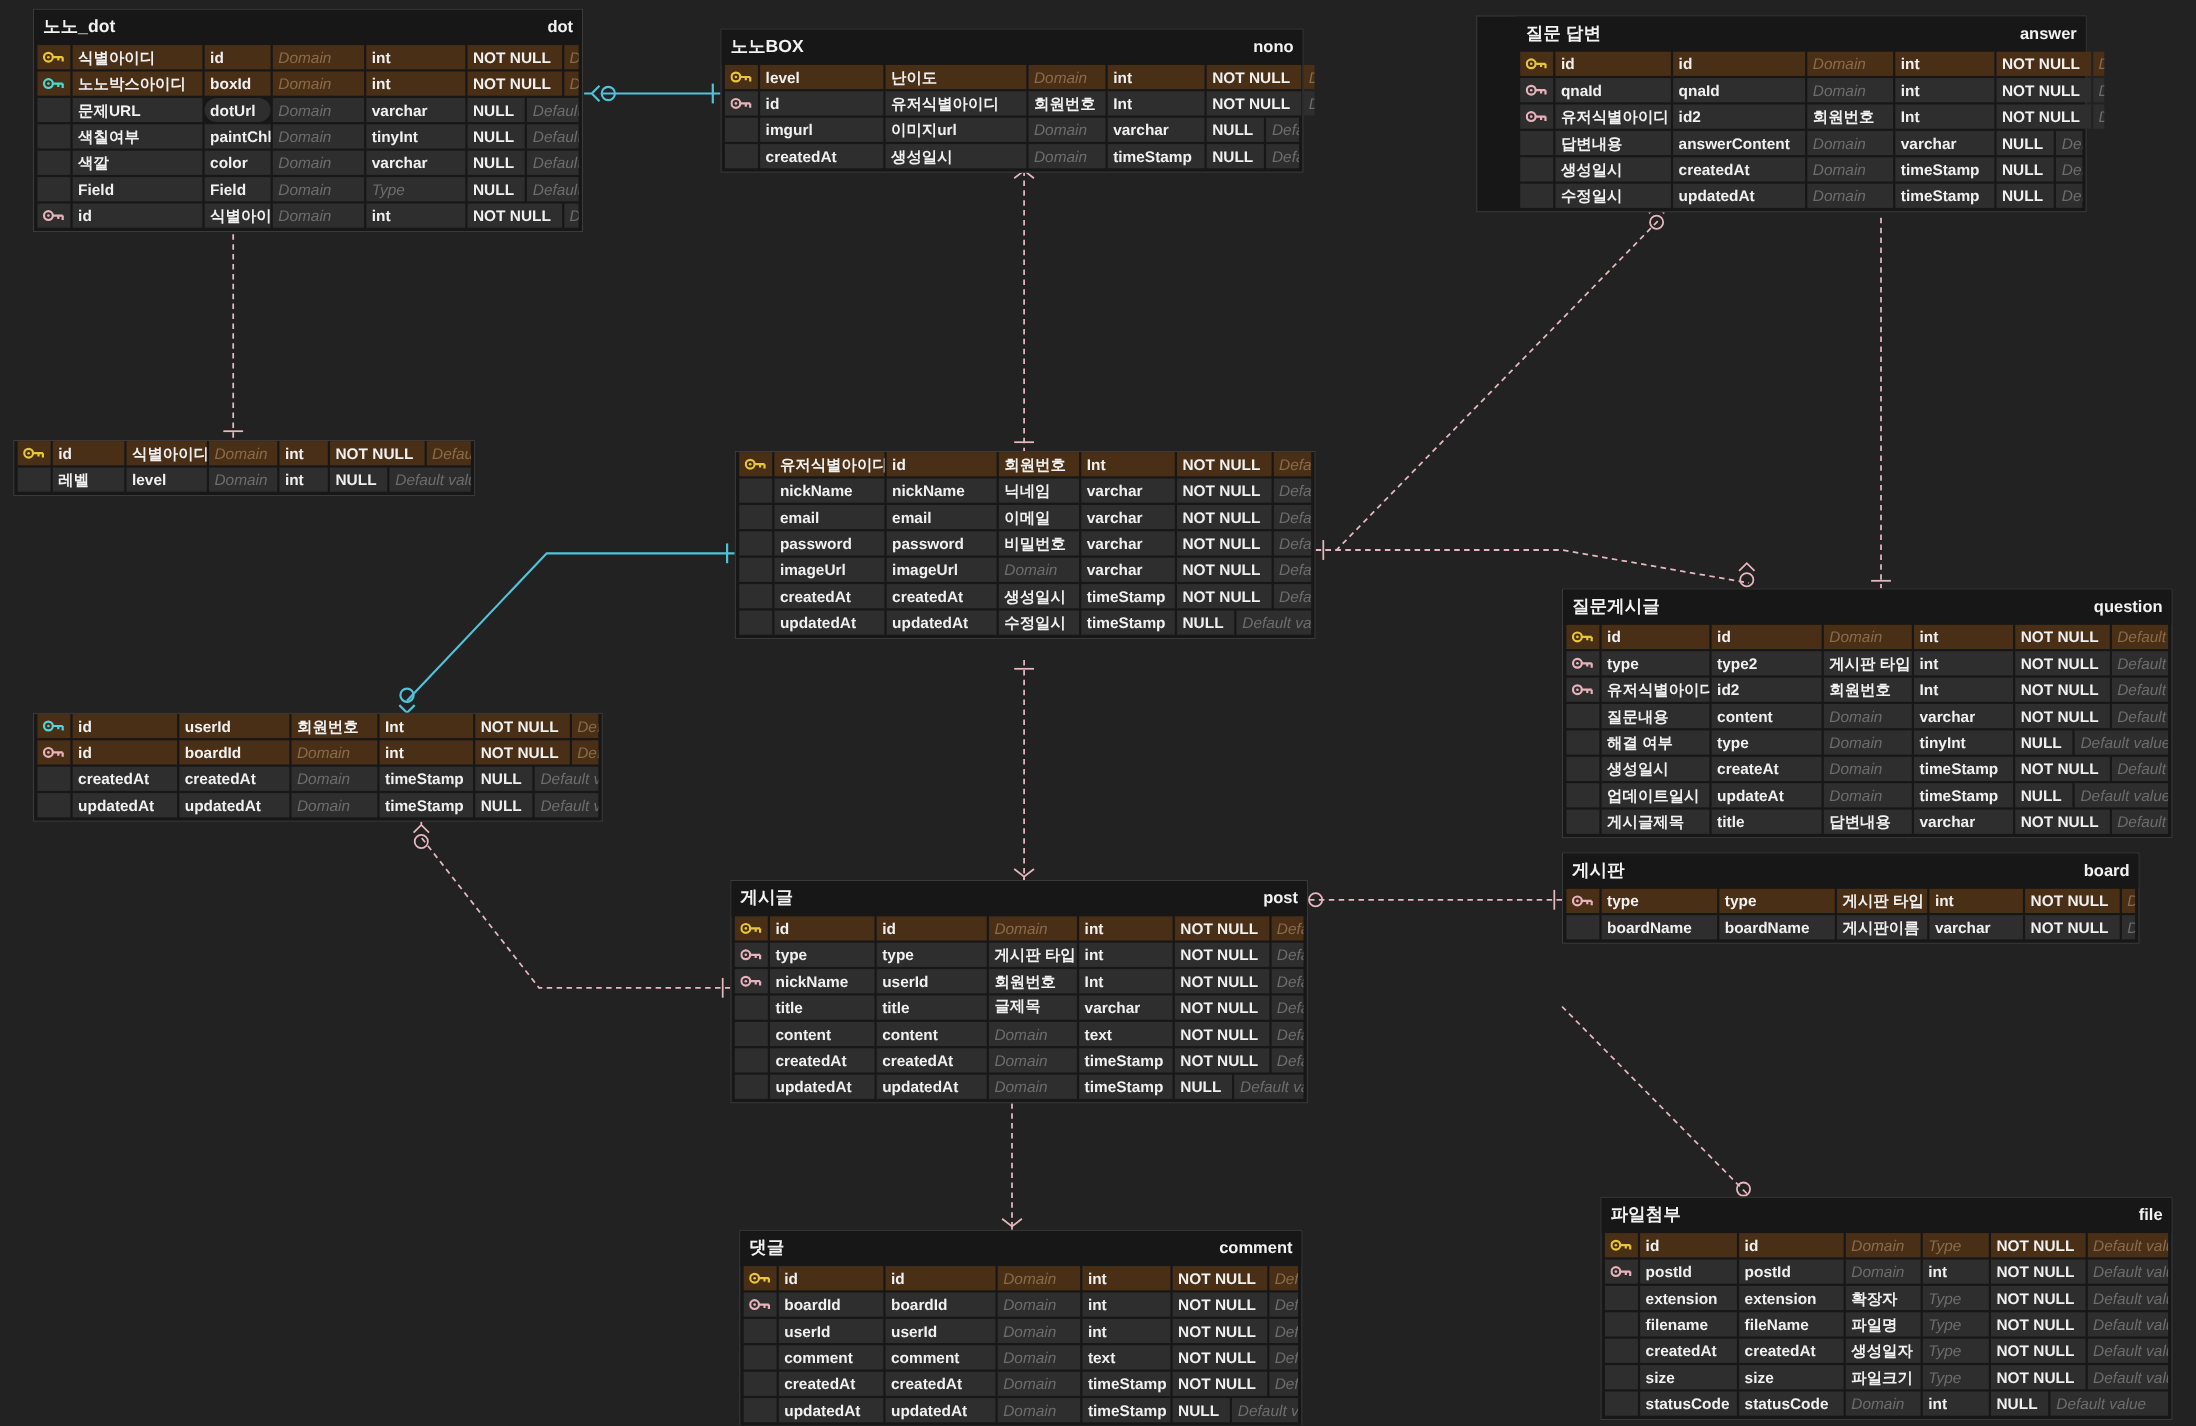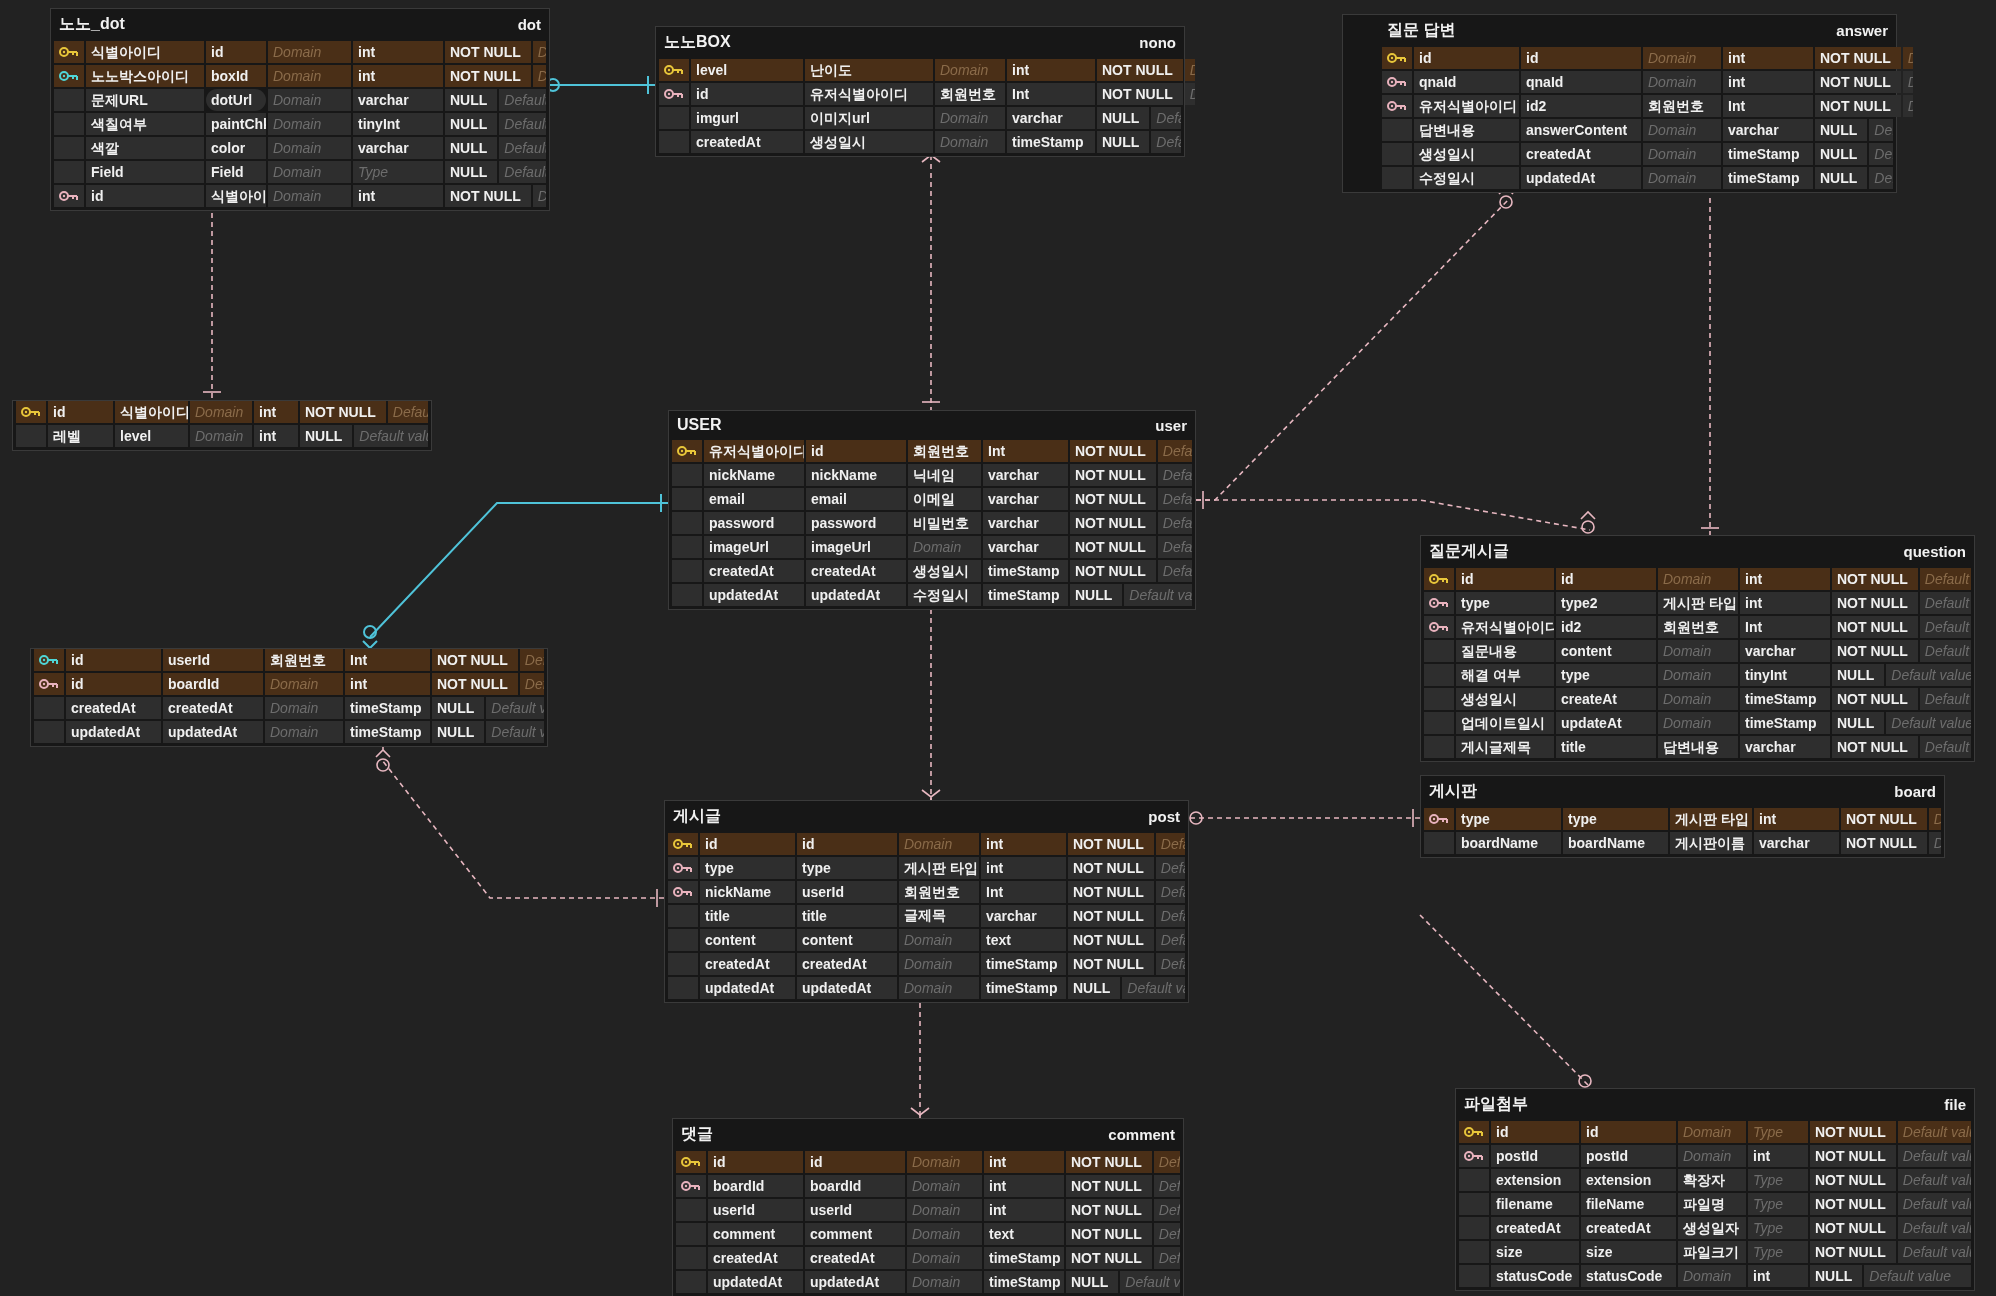--- a/index.html
+++ b/index.html
@@ -143,21 +143,21 @@
       <path class="mk mk-pink" d="M911 1108 L920 1115 L929 1108 M920 1115 L920 1122"></path>
     </g>
 
     <g>
       <polyline class="lk lk-pink" points="1420,915 1588,1085"></polyline>
       <circle class="mk mk-pink" cx="1585" cy="1081" r="6"></circle>
       <path class="mk mk-pink" d="M1578 1089 L1585 1096 L1592 1089 M1585 1096 L1585 1103"></path>
     </g>
   </svg>
 
-<div class="table" style="left: 30px; top: 8px; width: 500px; margin-left: 20px;">
+<div class="table" style="left: 30px; top: 8px; width: 500px;">
       <div class="tbl-head">
         <div class="tbl-title">노노_dot</div>
         <div class="tbl-phys">dot</div>
       </div>
       <div class="rows">
         <div class="row pk">
           <div class="cell c-key" style="width: 30px; flex: 0 0 30px;">
             <svg width="20" height="12" viewBox="0 0 20 12">
               <circle cx="5" cy="6" r="4" fill="none" stroke="#e8c63a" stroke-width="2"></circle>
               <circle cx="5" cy="6" r="1.2" fill="#e8c63a"></circle>
@@ -397,24 +397,20 @@
           <div class="cell c-log" style="flex: 0 0 65px; width: 65px;">레벨</div>
           <div class="cell c-phy" style="flex: 0 0 73px; width: 73px;">level</div>
           <div class="cell c-dom ph" style="flex: 0 0 62px; width: 62px;">Domain</div>
           <div class="cell c-typ" style="flex: 0 0 44px; width: 44px;">int</div>
           <div class="cell c-nul" style="flex: 0 0 auto; padding-right: 10px;">NULL</div>
           <div class="cell c-def ph" style="flex: 1 1 auto; min-width: 0px;">Default value</div>
         </div>
       </div>
     </div>
     <div class="table" style="left: 668px; top: 410px; width: 528px;">
-      <div class="tbl-head">
-        <div class="tbl-title">USER</div>
-        <div class="tbl-phys">user</div>
-      </div>
       <div class="rows">
         <div class="row pk">
           <div class="cell c-key" style="width: 30px; flex: 0 0 30px;">
             <svg width="20" height="12" viewBox="0 0 20 12">
               <circle cx="5" cy="6" r="4" fill="none" stroke="#e8c63a" stroke-width="2"></circle>
               <circle cx="5" cy="6" r="1.2" fill="#e8c63a"></circle>
               <path d="M9 6 L18 6 M18 6 L18 10 M14 6 L14 9" stroke="#e8c63a" stroke-width="2" fill="none"></path>
             </svg>
           </div>
           <div class="cell c-log" style="flex: 0 0 100px; width: 100px;">유저식별아이디</div>

